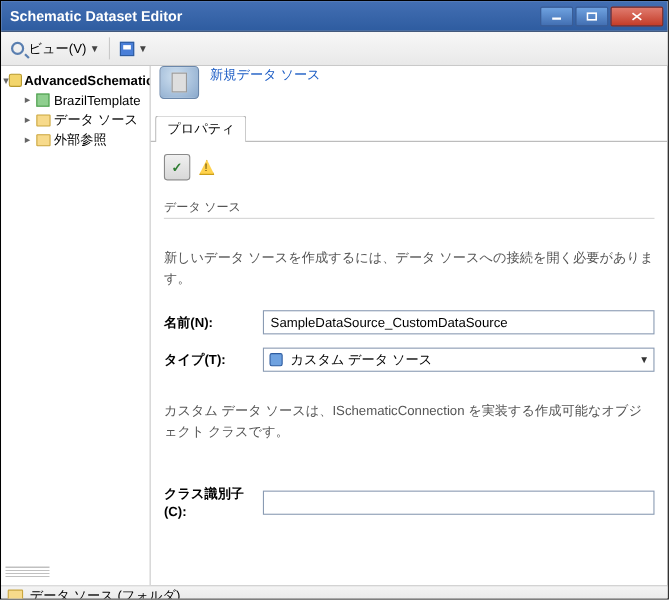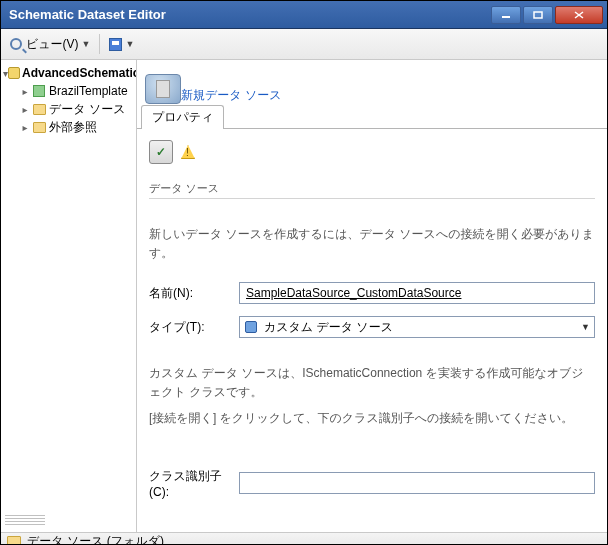--- a/index.html
+++ b/index.html
@@ -20,37 +20,37 @@
 .indent1 { padding-left: 18px; }
 .icon-db { width:12px; height:12px; background:#f3d56b; border:1px solid #b89a2e; border-radius:2px; }
 .icon-template { width:12px; height:12px; background:#8fcf8f; border:1px solid #4e9e4e; }
 .icon-folder { width:13px; height:11px; background:#f7da8b; border:1px solid #caa53d; border-radius:1px; }
 .icon-folder-open { width:14px; height:11px; background:#f7da8b; border:1px solid #caa53d; border-radius:1px; position:relative; }
 .icon-save { width:13px; height:13px; background:#4a7fd8; border:1px solid #2e5ca0; position:relative; }
 .icon-save::after{ content:""; position:absolute; top:2px; left:2px; width:7px; height:4px; background:#fff; }
 .icon-lens { width:12px; height:12px; border:2px solid #5a7fb0; border-radius:50%; position:relative; }
 .icon-lens::after{ content:""; position:absolute; width:5px; height:2px; background:#5a7fb0; transform:rotate(45deg); left:10px; top:10px; }
 .right-panel { flex: 1; display: flex; flex-direction: column; }
-.topbar { height: 44px; display: flex; align-items: flex-end; padding: 0 8px; }
+.topbar { height: 44px; display: flex; align-items: flex-start; padding: 0 8px; gap:10px; }
 .big-db { width:36px; height:30px; background: radial-gradient(circle at 40% 30%, #cfe0f0, #8aa9cc); border:1px solid #6b87aa; border-radius:4px; display:flex; align-items:center; justify-content:center; }
 .big-db::after { content:""; width:12px; height:16px; background:#dedede; border:1px solid #999; }
 .newds-link { color: #1a5bc4; cursor: pointer; }
 .tabs { display: flex; border-bottom: 1px solid #b5b5b5; padding-left: 4px; }
 .tab { background:#f4f4f4; border:1px solid #b5b5b5; border-bottom:none; border-radius:3px 3px 0 0; padding:3px 10px; margin-right:2px; cursor:pointer; position:relative; top:1px; background:#fff; }
 .form-area { padding: 8px 12px 0 12px; flex:1; overflow:auto; position:relative; }
 .status-row { display:flex; align-items:center; gap:8px; height:30px; }
 .shield { width:24px; height:24px; border:1px solid #8a8a8a; border-radius:3px; background:linear-gradient(#f0f0f0,#d8d8d8); display:flex; align-items:center; justify-content:center; color:#2e7d32; font-weight:bold; }
 .warn { width:14px; height:14px; background:#ffd24d; border:1px solid #c79a12; clip-path: polygon(50% 0, 100% 100%, 0 100%); display:inline-block; position:relative; }
 .warn::after{ content:"!"; position:absolute; left:4px; top:1px; font-size:10px; color:#5a4300; }
 .section-label { color:#555; font-size:11px; margin-top:14px; border-bottom:1px solid #d4d4d4; padding-bottom:2px; }
 .help-text { color:#555; font-size:11px; margin-top:26px; line-height:1.55; }
 .field-row { display:flex; align-items:center; margin-top:12px; }
-.field-label { width:90px; color:#000; }
+.field-label { width:90px; color:#000;font-weight:bold; }
 .field-input { flex:1; height:22px; border:1px solid #8a9bb3; padding:0 4px; background:#fff; display:flex; align-items:center; }
-.field-input input { border:none; outline:none; width:100%; font:inherit; background:transparent;text-decoration:underline; }
+.field-input input { border:none; outline:none; width:100%; font:inherit; background:transparent; }
 .field-select { position:relative; }
 .field-select .sel-icon { width:14px; height:14px; margin-right:6px; display:flex; align-items:center; justify-content:center; }
 .sel-icon span { width:12px; height:12px; background:#6fa2e0; border:1px solid #2e5ca0; border-radius:2px; }
 .sel-dd { position:absolute; right:4px; color:#333; font-size:9px; }
 .statusbar { height:18px; border-top:1px solid #c9c9c9; background:linear-gradient(#f4f4f4,#e6e6e6); display:flex; align-items:center; padding:0 6px; gap:6px; }
 .grip { width:40px; height:10px; background: repeating-linear-gradient(0deg,#c0c0c0 0 1px, transparent 1px 3px); margin-top:-20px; margin-left:4px; }
 </style>
 </head>
 <body>
 
@@ -154,21 +154,20 @@
           <span class="sel-icon">
               <span></span>
             </span>
           <span>カスタム データ ソース</span>
           <span class="sel-dd">▼</span>
         </div>
       </div>
 
       <div class="help-text" style="">
         <div>カスタム データ ソースは、ISchematicConnection を実装する作成可能なオブジェクト クラスです。</div>
-        <div style="margin-top:8px;">[接続を開く] をクリックして、下のクラス識別子への接続を開いてください。</div>
       </div>
 
       <div class="field-row" style="margin-top:40px;">
         <span class="field-label">クラス識別子(C):</span>
         <div class="field-input">
           
         </div>
       </div>
 
     </div>

